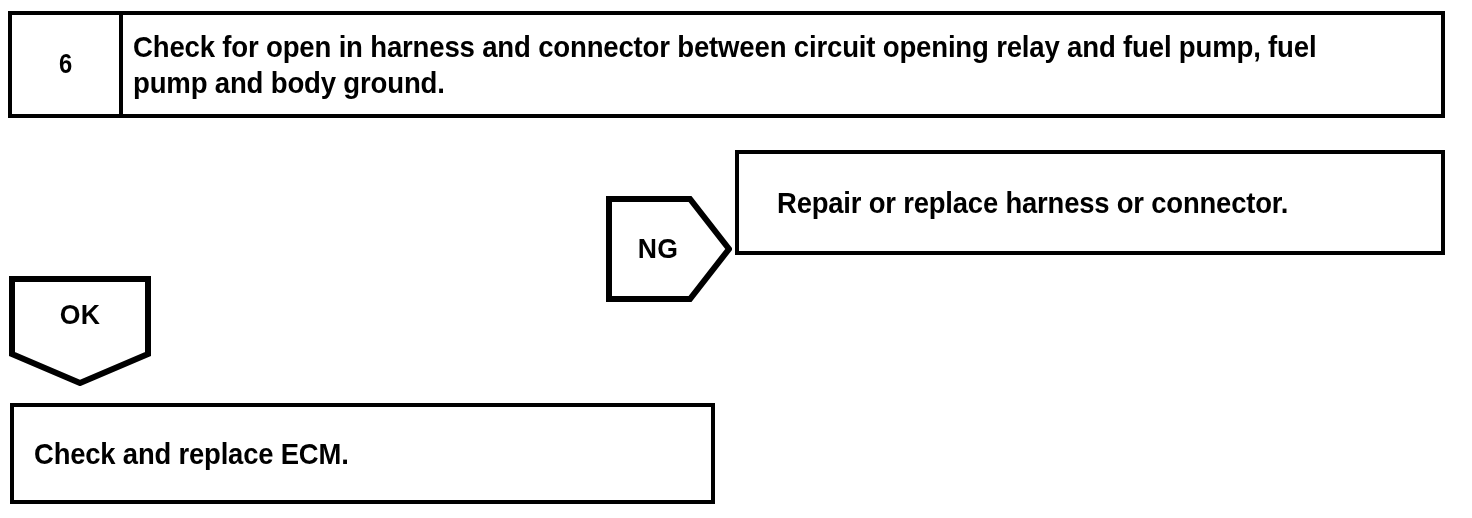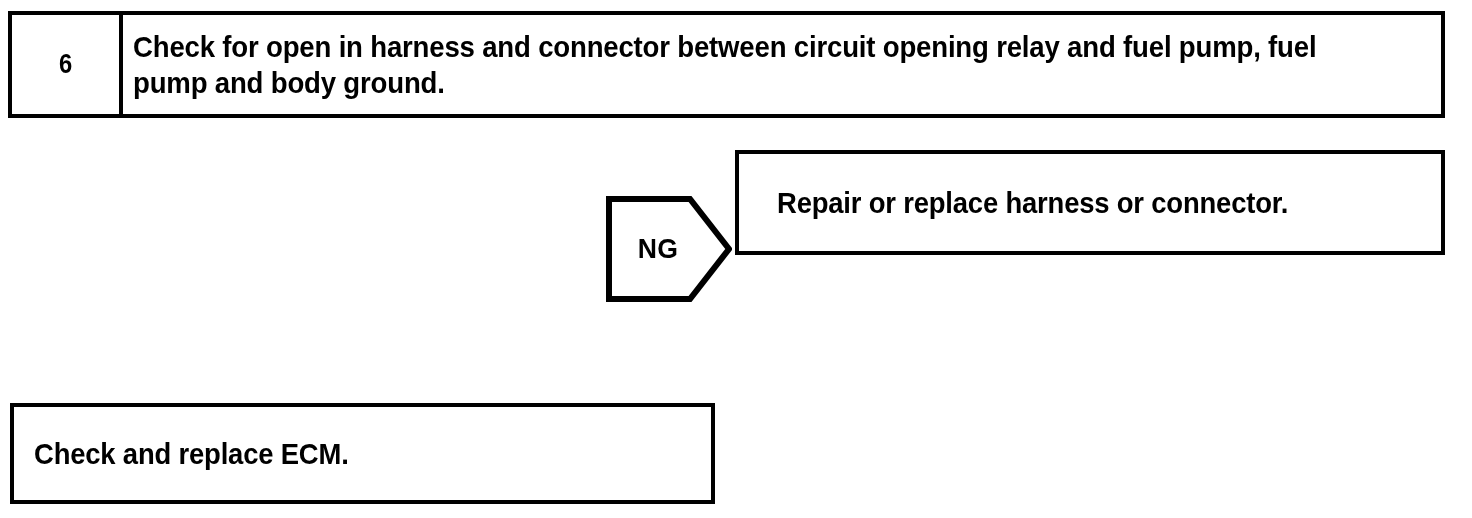--- a/index.html
+++ b/index.html
@@ -165,18 +165,24 @@
     <svg viewBox="0 0 126 106" xmlns="http://www.w3.org/2000/svg">
       <polygon points="3,3 84,3 123,53 84,103 3,103" fill="#ffffff" stroke="#000000" stroke-width="6" stroke-linejoin="miter"></polygon>
     </svg>
     <span class="ng-label">NG</span>
   </div>
 
   <div class="node result-box repair-box">
     <span class="result-text">Repair or replace harness or connector.</span>
   </div>
 
+  <div class="node ok-pentagon">
+    <svg viewBox="0 0 142 110" xmlns="http://www.w3.org/2000/svg">
+      <polygon points="3,3 139,3 139,78 71,107 3,78" fill="#ffffff" stroke="#000000" stroke-width="6" stroke-linejoin="miter"></polygon>
+    </svg>
+    <span class="ok-label">OK</span>
+  </div>
 
   <div class="node result-box ecm-box">
     <span class="result-text">Check and replace ECM.</span>
   </div>
 
 </div>
 
 </body></html>

